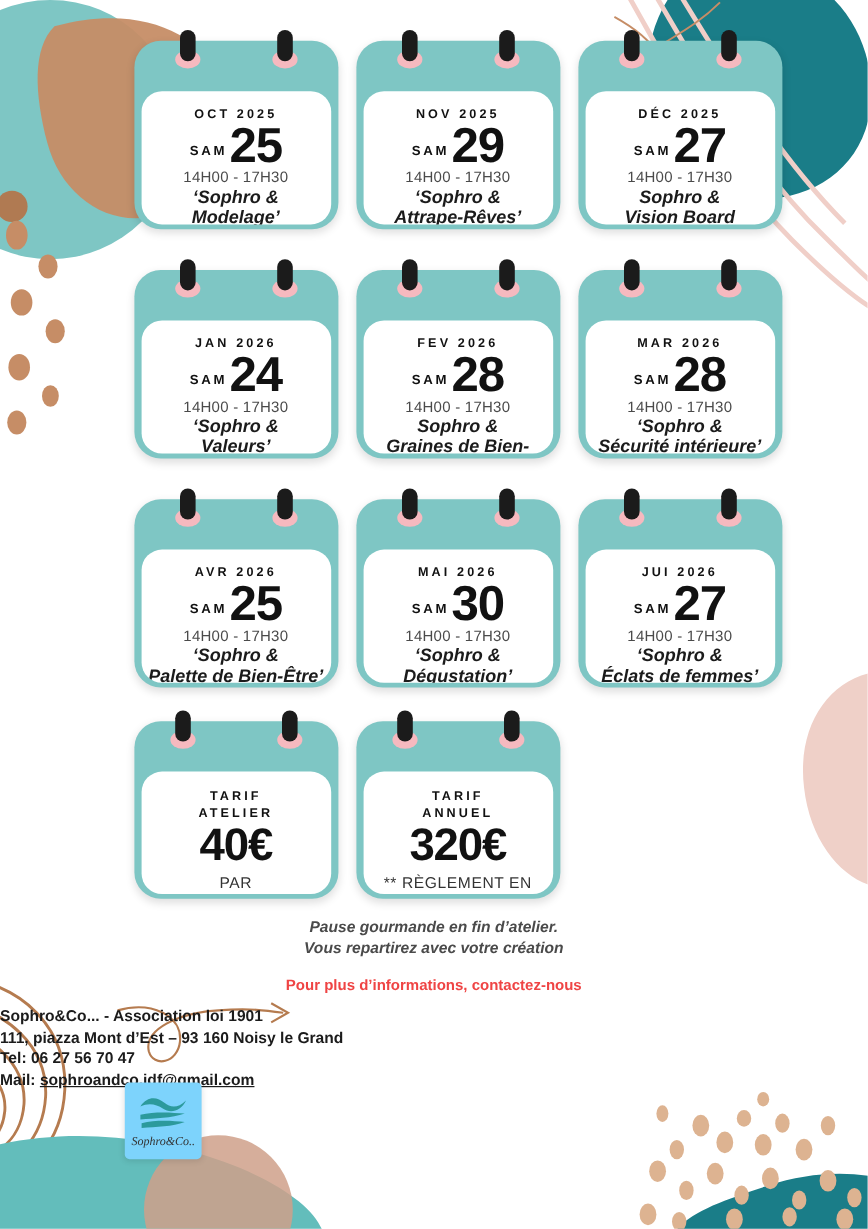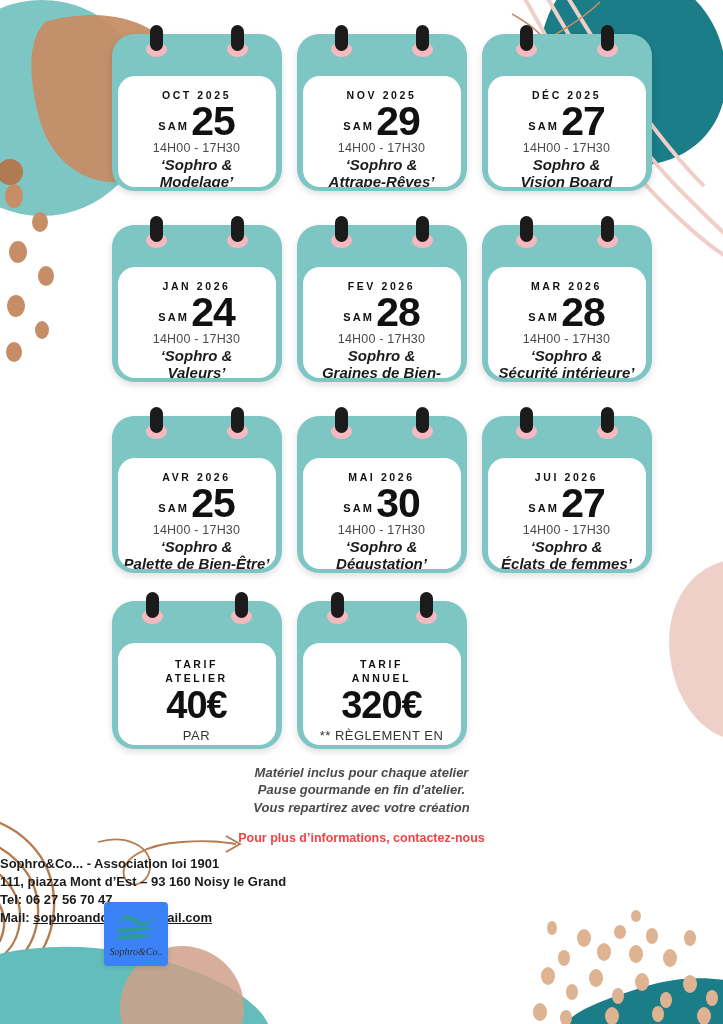--- a/index.html
+++ b/index.html
@@ -130,21 +130,21 @@
   }
   .contact{
     margin-top:10px;text-align:left;
     font-size:13px;font-weight:bold;color:#1b1b1b;line-height:1.38;
   }
   .contact .mail u{text-decoration:underline;}
 
   
   .logo{
     position:absolute;left:104px;top:902px;width:64px;height:64px;
-    background:#3b82f6;border-radius:4px;
+    background:#7dd3fc;border-radius:4px;
     box-shadow:0 1px 5px rgba(0,0,0,.12);
     z-index:3;
     display:flex;flex-direction:column;align-items:center;justify-content:center;
   }
   .logo-name{
     font-family:"Liberation Serif", serif;
     font-size:10px;font-style:italic;color:#333;margin-top:1px;
   }
 </style>
 </head>
@@ -546,21 +546,20 @@
           <span class="ring r">
               <span class="disc"></span>
               <span class="pin"></span>
             </span>
         </div>
       </div>
 
     </div>
 
     <div class="notes">
-      <div>Matériel inclus pour chaque atelier</div>
       <div>Pause gourmande en fin d’atelier.</div>
       <div>Vous repartirez avec votre création</div>
     </div>
 
     <div class="contact-head">Pour plus d’informations, contactez-nous</div>
 
     <div class="contact">
       <div>Sophro&amp;Co... - Association loi 1901</div>
       <div>111, piazza Mont d’Est – 93 160 Noisy le Grand</div>
       <div>Tel: 06 27 56 70 47</div>

